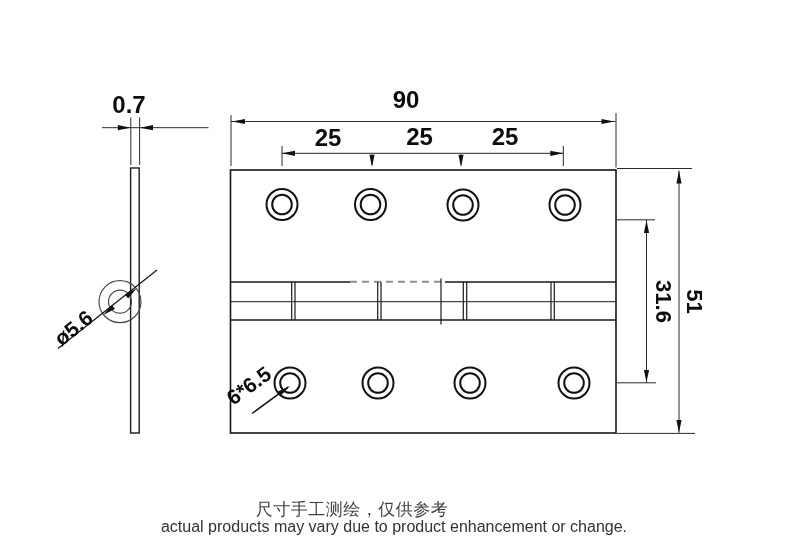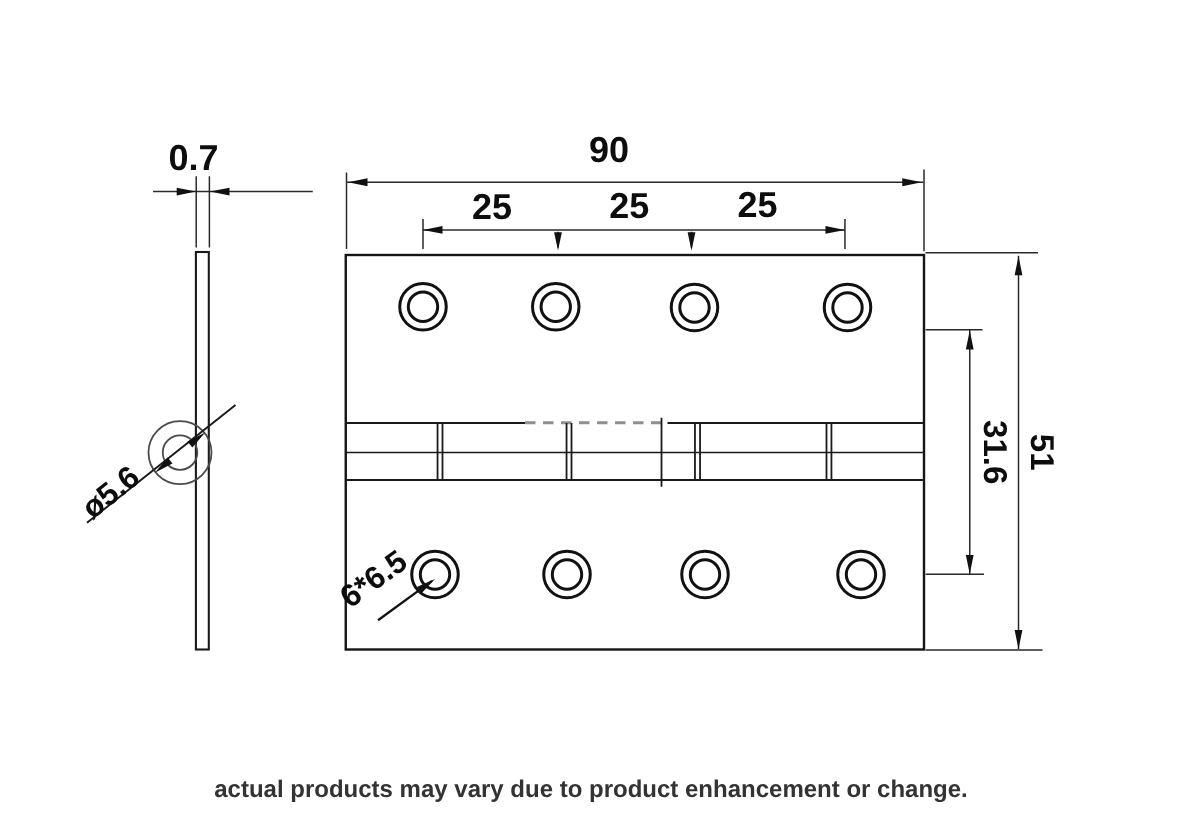--- a/index.html
+++ b/index.html
@@ -2,21 +2,21 @@
 <html><head>
 <meta charset="utf-8">
 <style>
   html,body{margin:0;padding:0;background:#fff;}
   .stage{position:relative;width:800px;height:553px;background:#ffffff;overflow:hidden;
          font-family:"Liberation Sans","DejaVu Sans",sans-serif;}
   .stage svg{position:absolute;left:0;top:0;}
   .dim-text{font-family:"Liberation Sans","DejaVu Sans",sans-serif;font-weight:bold;fill:#0d0d0d;}
   .footer-line{position:absolute;white-space:nowrap;transform:translateX(-50%);}
   .footer-zh{left:352px;top:498px;font-size:17px;color:#3f3f3f;letter-spacing:0.5px;}
-  .footer-en{left:394px;top:518px;font-size:16px;color:#333333;font-weight:bold;}
+  .footer-en{left:394px;top:518px;font-size:16px;color:#333333;}
 </style>
 </head>
 <body>
 
 <div class="stage">
 
   <svg width="800" height="553" viewBox="0 0 800 553">
 
     <g>
       <rect x="130.6" y="168" width="8.6" height="265" fill="#ffffff" stroke="#1a1a1a" stroke-width="1.4"></rect>
@@ -111,15 +111,16 @@
     </g>
 
     <g>
       <line x1="252" y1="413.5" x2="288" y2="387.2" stroke="#111111" stroke-width="1.5"></line>
       <path fill="#111111" d="M290 386 L280.9 395.6 L277.9 391.4 Z"></path>
       <text class="dim-text" font-size="21" text-anchor="middle" x="249" y="393" transform="rotate(-36 249 386)">6*6.5</text>
     </g>
 
   </svg>
 
+  <div class="footer-line footer-zh">尺寸手工测绘，仅供参考</div>
   <div class="footer-line footer-en">actual products may vary due to product enhancement or change.</div>
 
 </div>
 
 </body></html>

